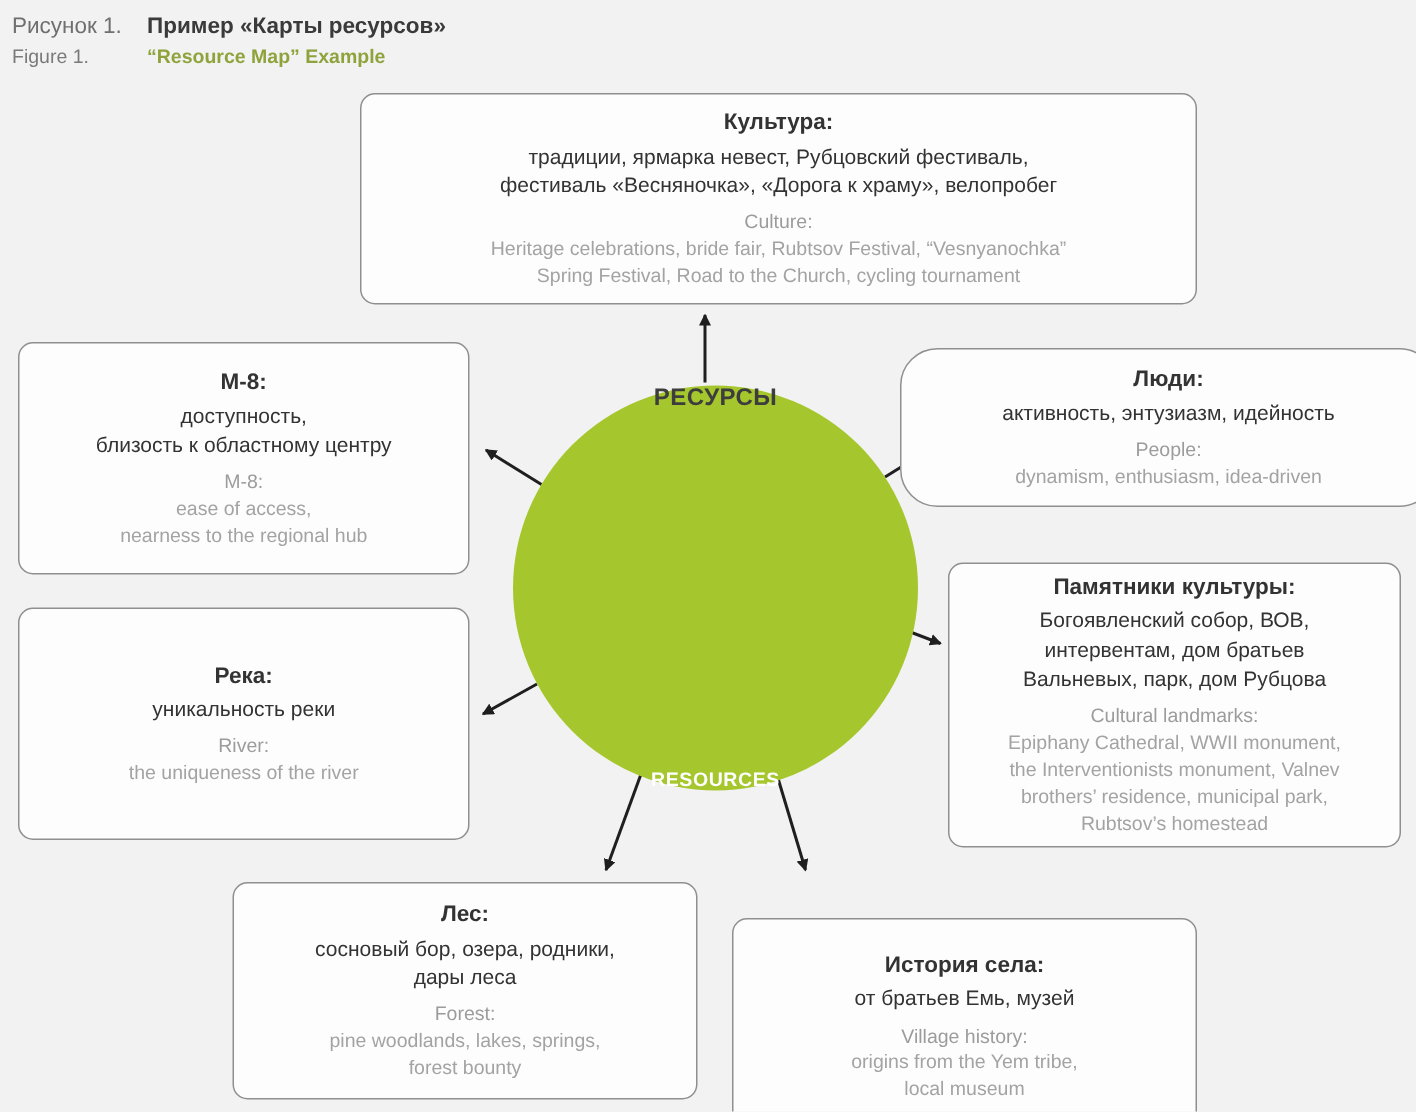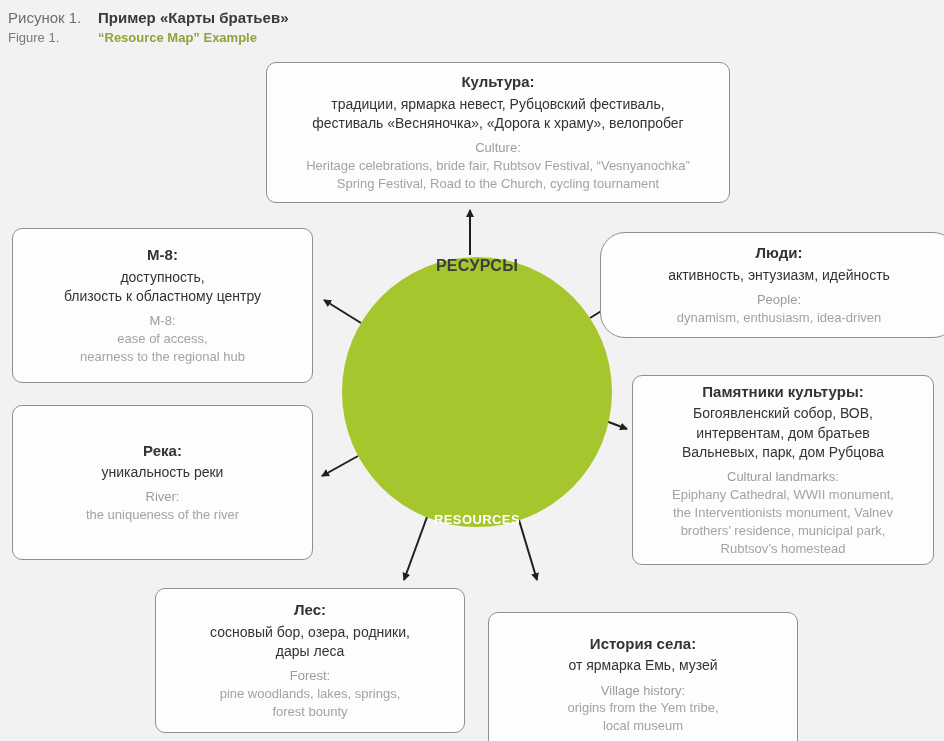--- a/index.html
+++ b/index.html
@@ -41,36 +41,36 @@
     border: 1px solid #8f8f8f;
     border-radius: 10px;
     display: flex; flex-direction: column; justify-content: center;
     text-align: center; padding: 10px 14px;
   }
   .t-ru { font-weight: bold; font-size: 15px; color: #333; margin-bottom: 3px; line-height: 1.3; }
   .b-ru { font-size: 14px; color: #333; white-space: pre-line; line-height: 1.38; }
   .t-en { font-size: 13px; color: #9c9c9c; margin-top: 7px; line-height: 1.3; }
   .b-en { font-size: 13px; color: #a3a3a3; white-space: pre-line; line-height: 1.38; }
 
-  .n-culture   { left: 240px; top: 62px;  width: 464px; height: 141px; margin-left: 26px; }
+  .n-culture   { left: 240px; top: 62px;  width: 558px; height: 141px; }
   .n-m8        { left: 12px;  top: 228px; width: 301px; height: 155px; }
   .n-people    { left: 600px; top: 232px; width: 358px; height: 106px; border-radius: 25px; }
   .n-landmarks { left: 632px; top: 375px; width: 302px; height: 190px; }
   .n-river     { left: 12px;  top: 405px; width: 301px; height: 155px; }
   .n-forest    { left: 155px; top: 588px; width: 310px; height: 145px; }
   .n-history   { left: 488px; top: 612px; width: 310px; height: 145px; }
 </style>
 </head>
 <body>
 
 <div class="canvas">
 
   <header class="fig-header">
     <div class="hrow-ru">
-      <span class="lbl">Рисунок 1.</span><span class="ttl">Пример «Карты братьев»</span>
+      <span class="lbl">Рисунок 1.</span><span class="ttl">Пример «Карты ресурсов»</span>
     </div>
     <div class="hrow-en">
       <span class="lbl">Figure 1.</span><span class="ttl">“Resource Map” Example</span>
     </div>
   </header>
 
   <svg class="arrows" width="944" height="741" viewBox="0 0 944 741" aria-hidden="true">
     <defs>
       <marker id="ah" markerWidth="8" markerHeight="8" refX="7" refY="4" orient="auto" markerUnits="userSpaceOnUse">
         <path d="M0,0 L8,4 L0,8 Z" fill="#1f1f1f"></path>
@@ -138,19 +138,19 @@
     <div class="t-ru">Лес:</div>
     <div class="b-ru">сосновый бор, озера, родники,
 дары леса</div>
     <div class="t-en">Forest:</div>
     <div class="b-en">pine woodlands, lakes, springs,
 forest bounty</div>
   </div>
 
   <div class="node n-history">
     <div class="t-ru">История села:</div>
-    <div class="b-ru">от ярмарка Емь, музей</div>
+    <div class="b-ru">от братьев Емь, музей</div>
     <div class="t-en">Village history:</div>
     <div class="b-en">origins from the Yem tribe,
 local museum</div>
   </div>
 
 </div>
 
 </body></html>

